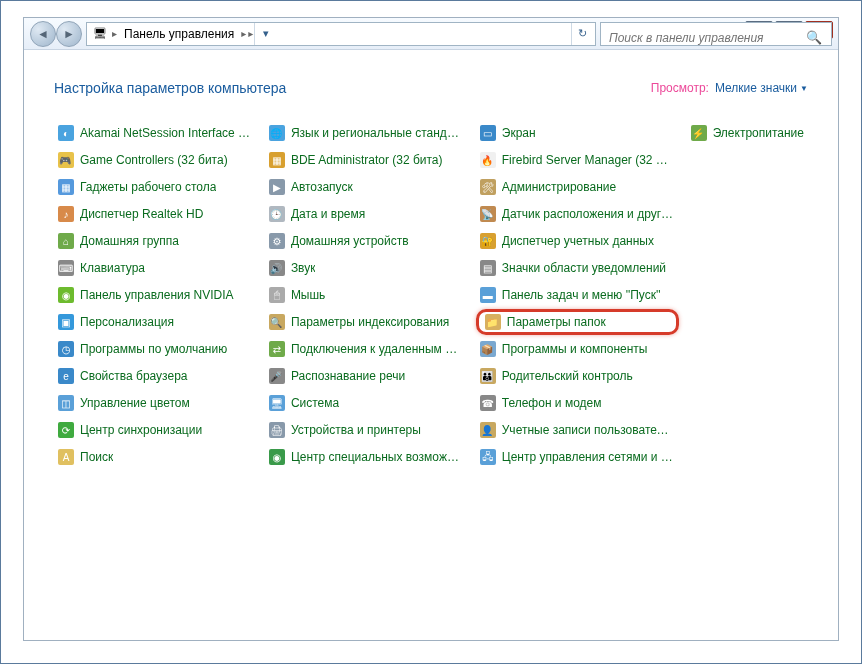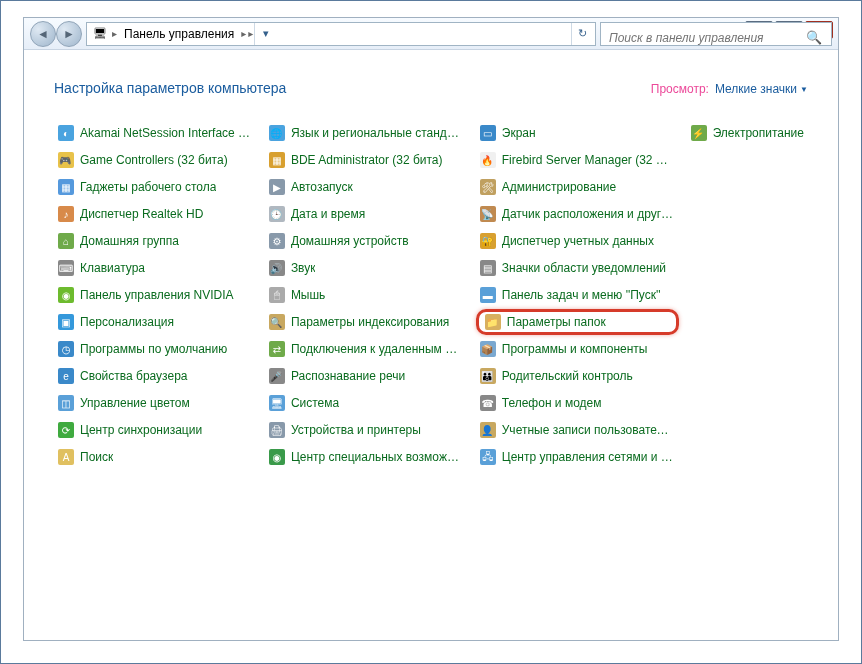--- a/index.html
+++ b/index.html
@@ -150,21 +150,21 @@
   
   .content {
     flex: 1;
     padding: 30px 30px 10px 30px;
     overflow: auto;
     background: #fff;
   }
   .content-header {
     display: flex;
     justify-content: space-between;
-    align-items: flex-end;
+    align-items: center;
     margin-bottom: 24px;
   }
   .page-title {
     color: #1a5c9e;
     font-size: 14px;
     font-weight: normal;
   }
   .view-row {
     display: flex;
     align-items: center;

